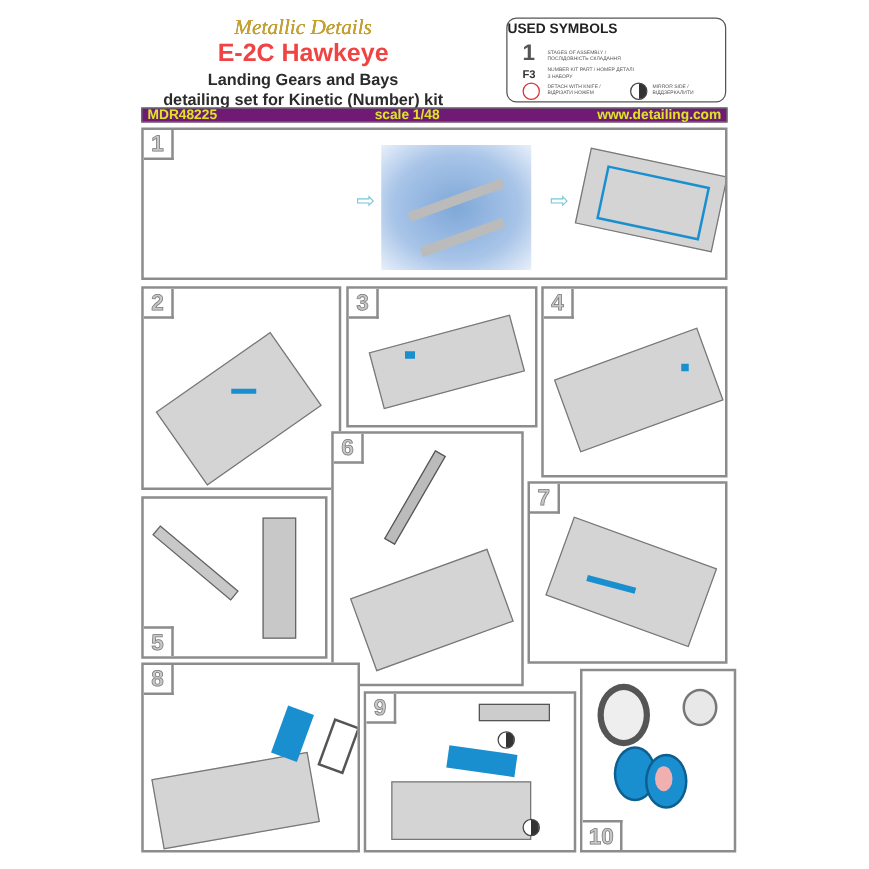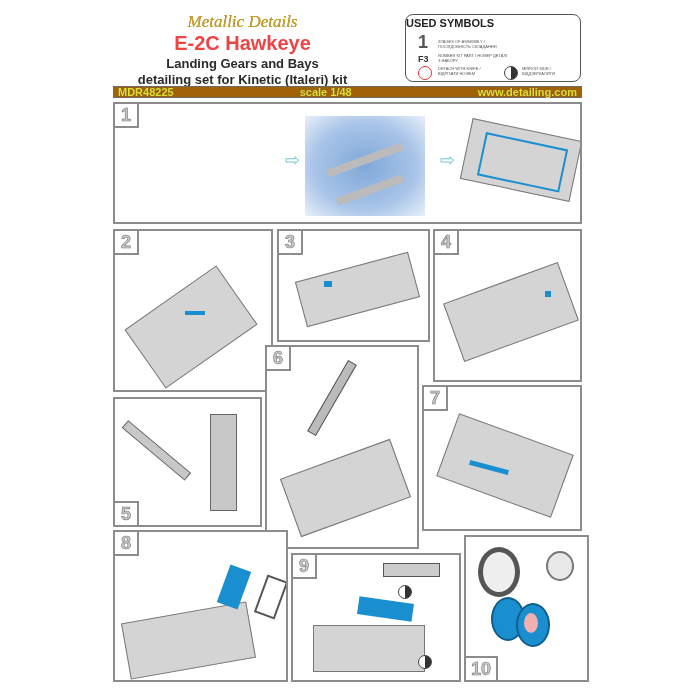--- a/index.html
+++ b/index.html
@@ -6,40 +6,40 @@
   body{width:695px;height:695px;position:relative;overflow:hidden;font-family:"Liberation Sans",sans-serif;color:#222;}
   .brand{position:absolute;left:170px;top:12px;width:145px;text-align:center;font-family:"Liberation Serif",serif;font-style:italic;font-size:17px;color:#c9a227;text-shadow:0 0 0.5px #8a6d10;}
   .title{position:absolute;left:120px;top:32px;width:245px;text-align:center;font-weight:bold;font-size:20px;color:#ef4444;}
   .subtitle{position:absolute;left:110px;top:56px;width:265px;text-align:center;font-weight:bold;font-size:13px;line-height:16px;color:#2b2b2b;}
   .symbols{position:absolute;left:405px;top:14px;width:174px;height:66px;border:1px solid #555;border-radius:8px;background:#fff;}
   .sym-head{position:absolute;left:0;top:2px;width:100%;text-align:left;font-weight:bold;font-size:11px;color:#222;}
   .sym-big{position:absolute;left:12px;top:17px;font-weight:bold;font-size:18px;color:#555;}
   .sym-f3{position:absolute;left:12px;top:39px;font-weight:bold;font-size:9px;color:#333;}
   .sym-txt{position:absolute;font-size:4px;line-height:5px;color:#555;text-transform:uppercase;}
   .sym-ico{position:absolute;width:12px;height:12px;border-radius:50%;}
-  .bar{position:absolute;left:113px;top:86px;width:469px;height:12px;background:#a16207;border:1px solid #6b6b6b;display:flex;align-items:center;justify-content:space-between;padding:0 4px;box-sizing:border-box;}
+  .bar{position:absolute;left:113px;top:86px;width:469px;height:12px;background:#701a75;border:1px solid #6b6b6b;display:flex;align-items:center;justify-content:space-between;padding:0 4px;box-sizing:border-box;}
   .bar span{font-weight:bold;font-size:11px;color:#e6df2a;text-shadow:0 0 1px #555;}
   .panel{position:absolute;border:2px solid #8c8c8c;background:#fff;box-sizing:border-box;overflow:hidden;}
   .num{position:absolute;width:22px;height:22px;border-right:2px solid #8c8c8c;border-bottom:2px solid #8c8c8c;background:#fff;font-weight:bold;font-size:18px;color:#c8c8c8;text-align:center;line-height:22px;-webkit-text-stroke:0.6px #777;}
   .num.bl{border-bottom:none;border-top:2px solid #8c8c8c;}
   .photo{position:absolute;background:radial-gradient(ellipse at center,#7fa8d8 0%,#a8c4e8 60%,#e8f0fa 100%);}
   .arrow{position:absolute;font-size:18px;color:#7cc8d8;}
   .bay{position:absolute;background:#d4d4d4;border:1px solid #777;}
   .hl-blue{position:absolute;background:#1a8fd0;}
   .lbl{position:absolute;font-weight:bold;font-size:8px;color:#222;}
   .wheel{position:absolute;border-radius:50%;}
 </style>
 </head>
 <body>
 
 <div class="brand">Metallic Details</div>
 <div class="title">E-2C Hawkeye</div>
 <div class="subtitle">
   <div>Landing Gears and Bays</div>
-  <div>detailing set for Kinetic (Italeri) kit</div>
+  <div>detailing set for Kinetic (Number) kit</div>
 </div>
 
 <div class="symbols">
   <div class="sym-head">USED SYMBOLS</div>
   <div class="sym-big">1</div>
   <div class="sym-txt" style="left:32px;top:24px;width:70px;">Stages of assembly / Послідовність складання</div>
   <div class="sym-f3">F3</div>
   <div class="sym-txt" style="left:32px;top:38px;width:70px;">Number kit part / Номер деталі з набору</div>
   <div class="sym-ico" style="left:12px;top:51px;border:1.5px solid #d33;"></div>
   <div class="sym-txt" style="left:32px;top:51px;width:50px;">Detach with knife / Відрізати ножем</div>

